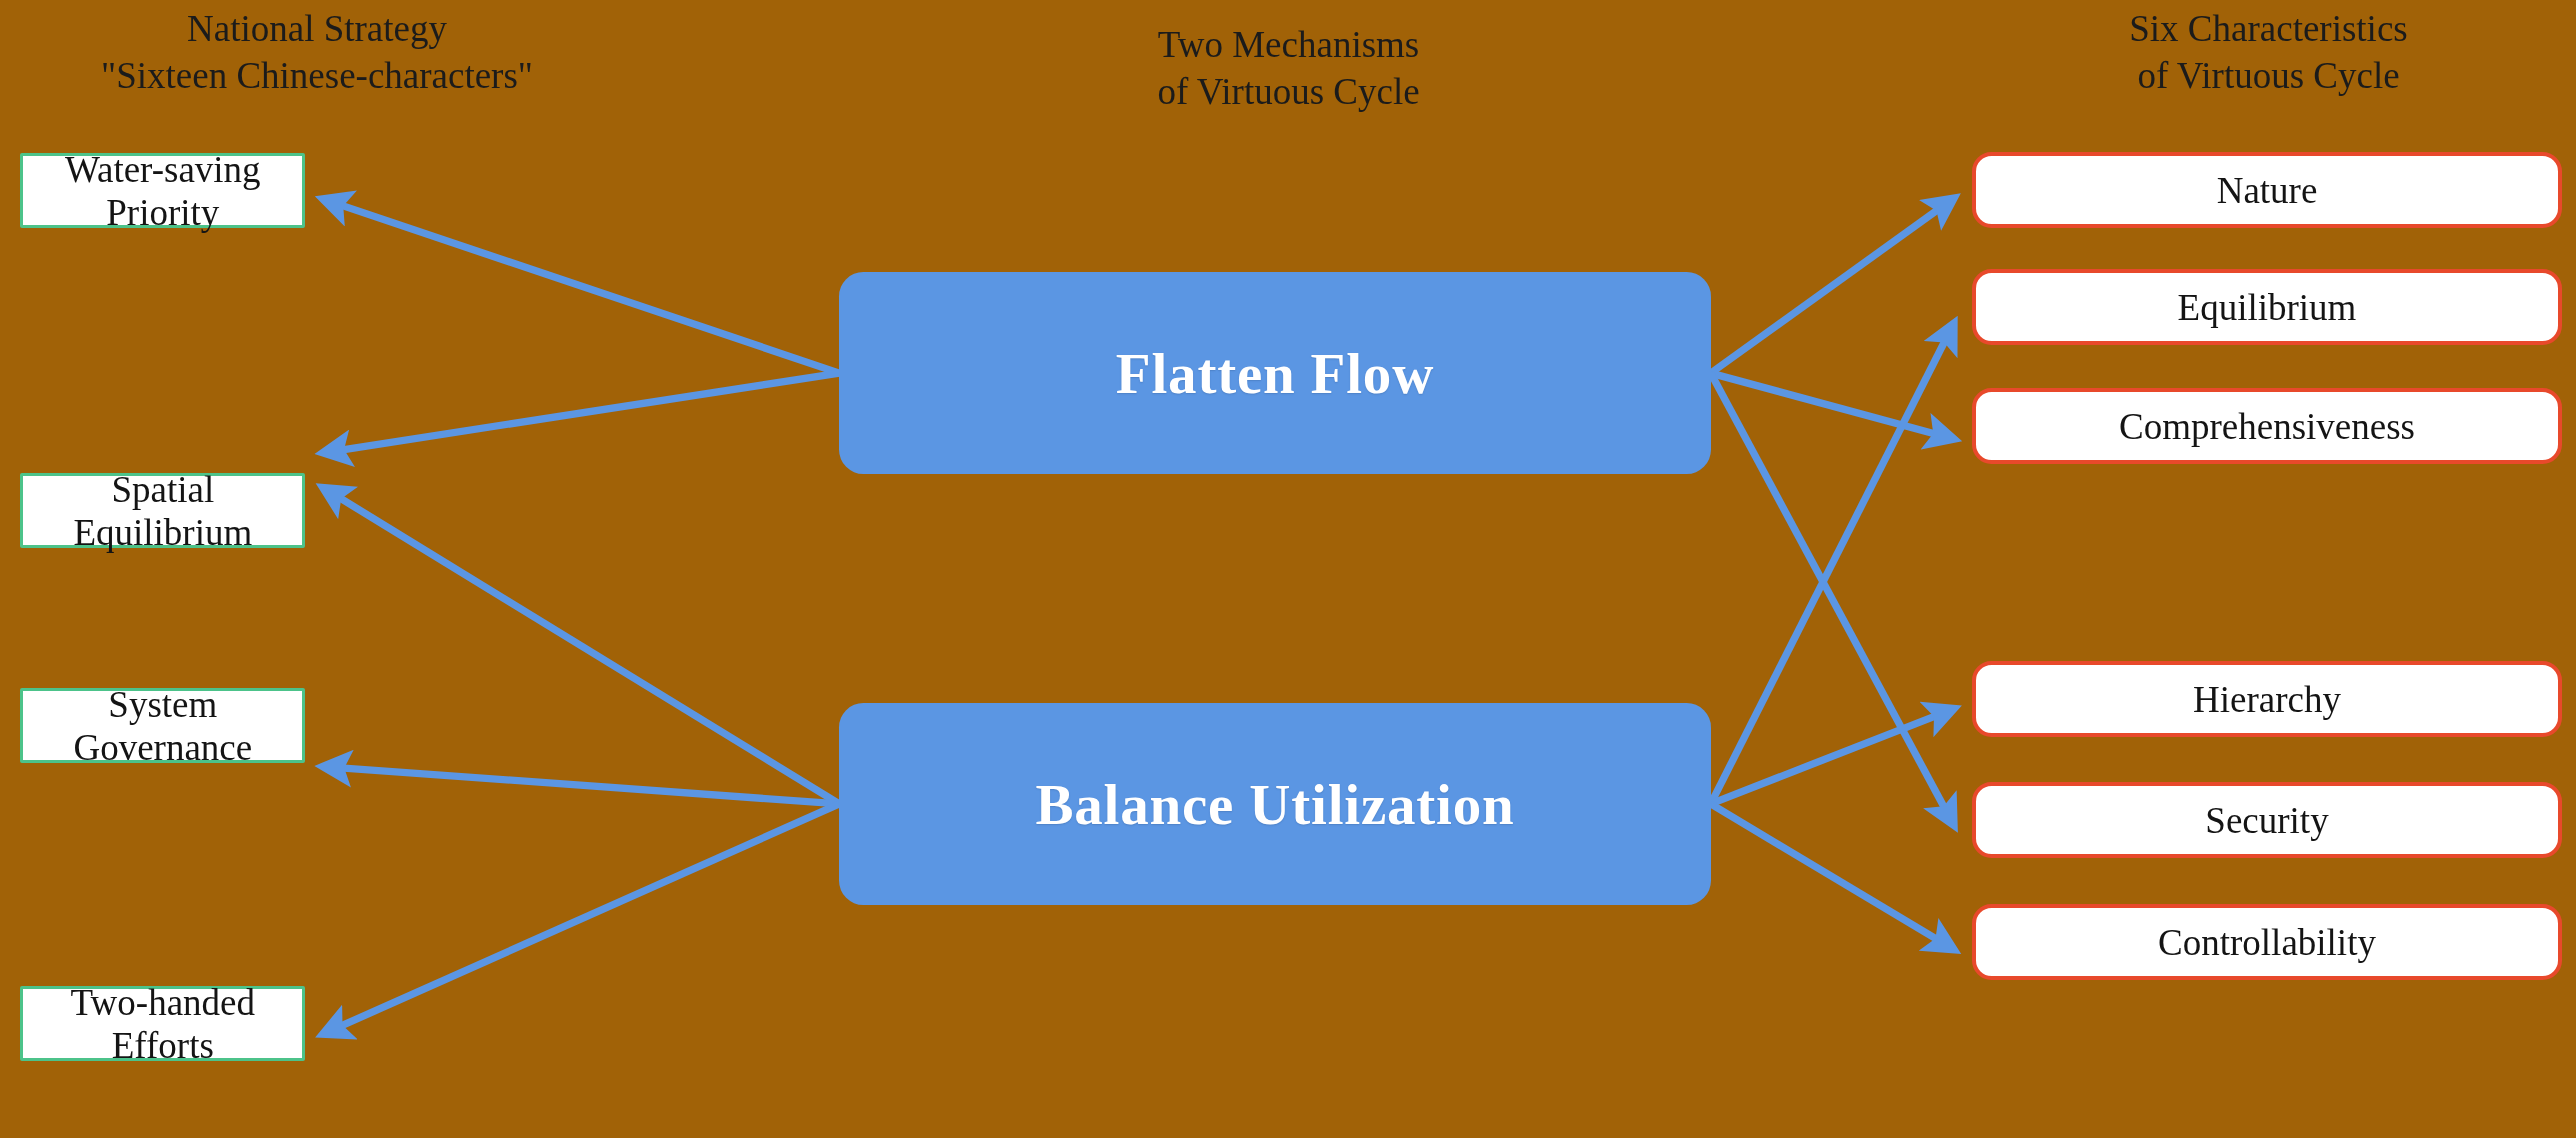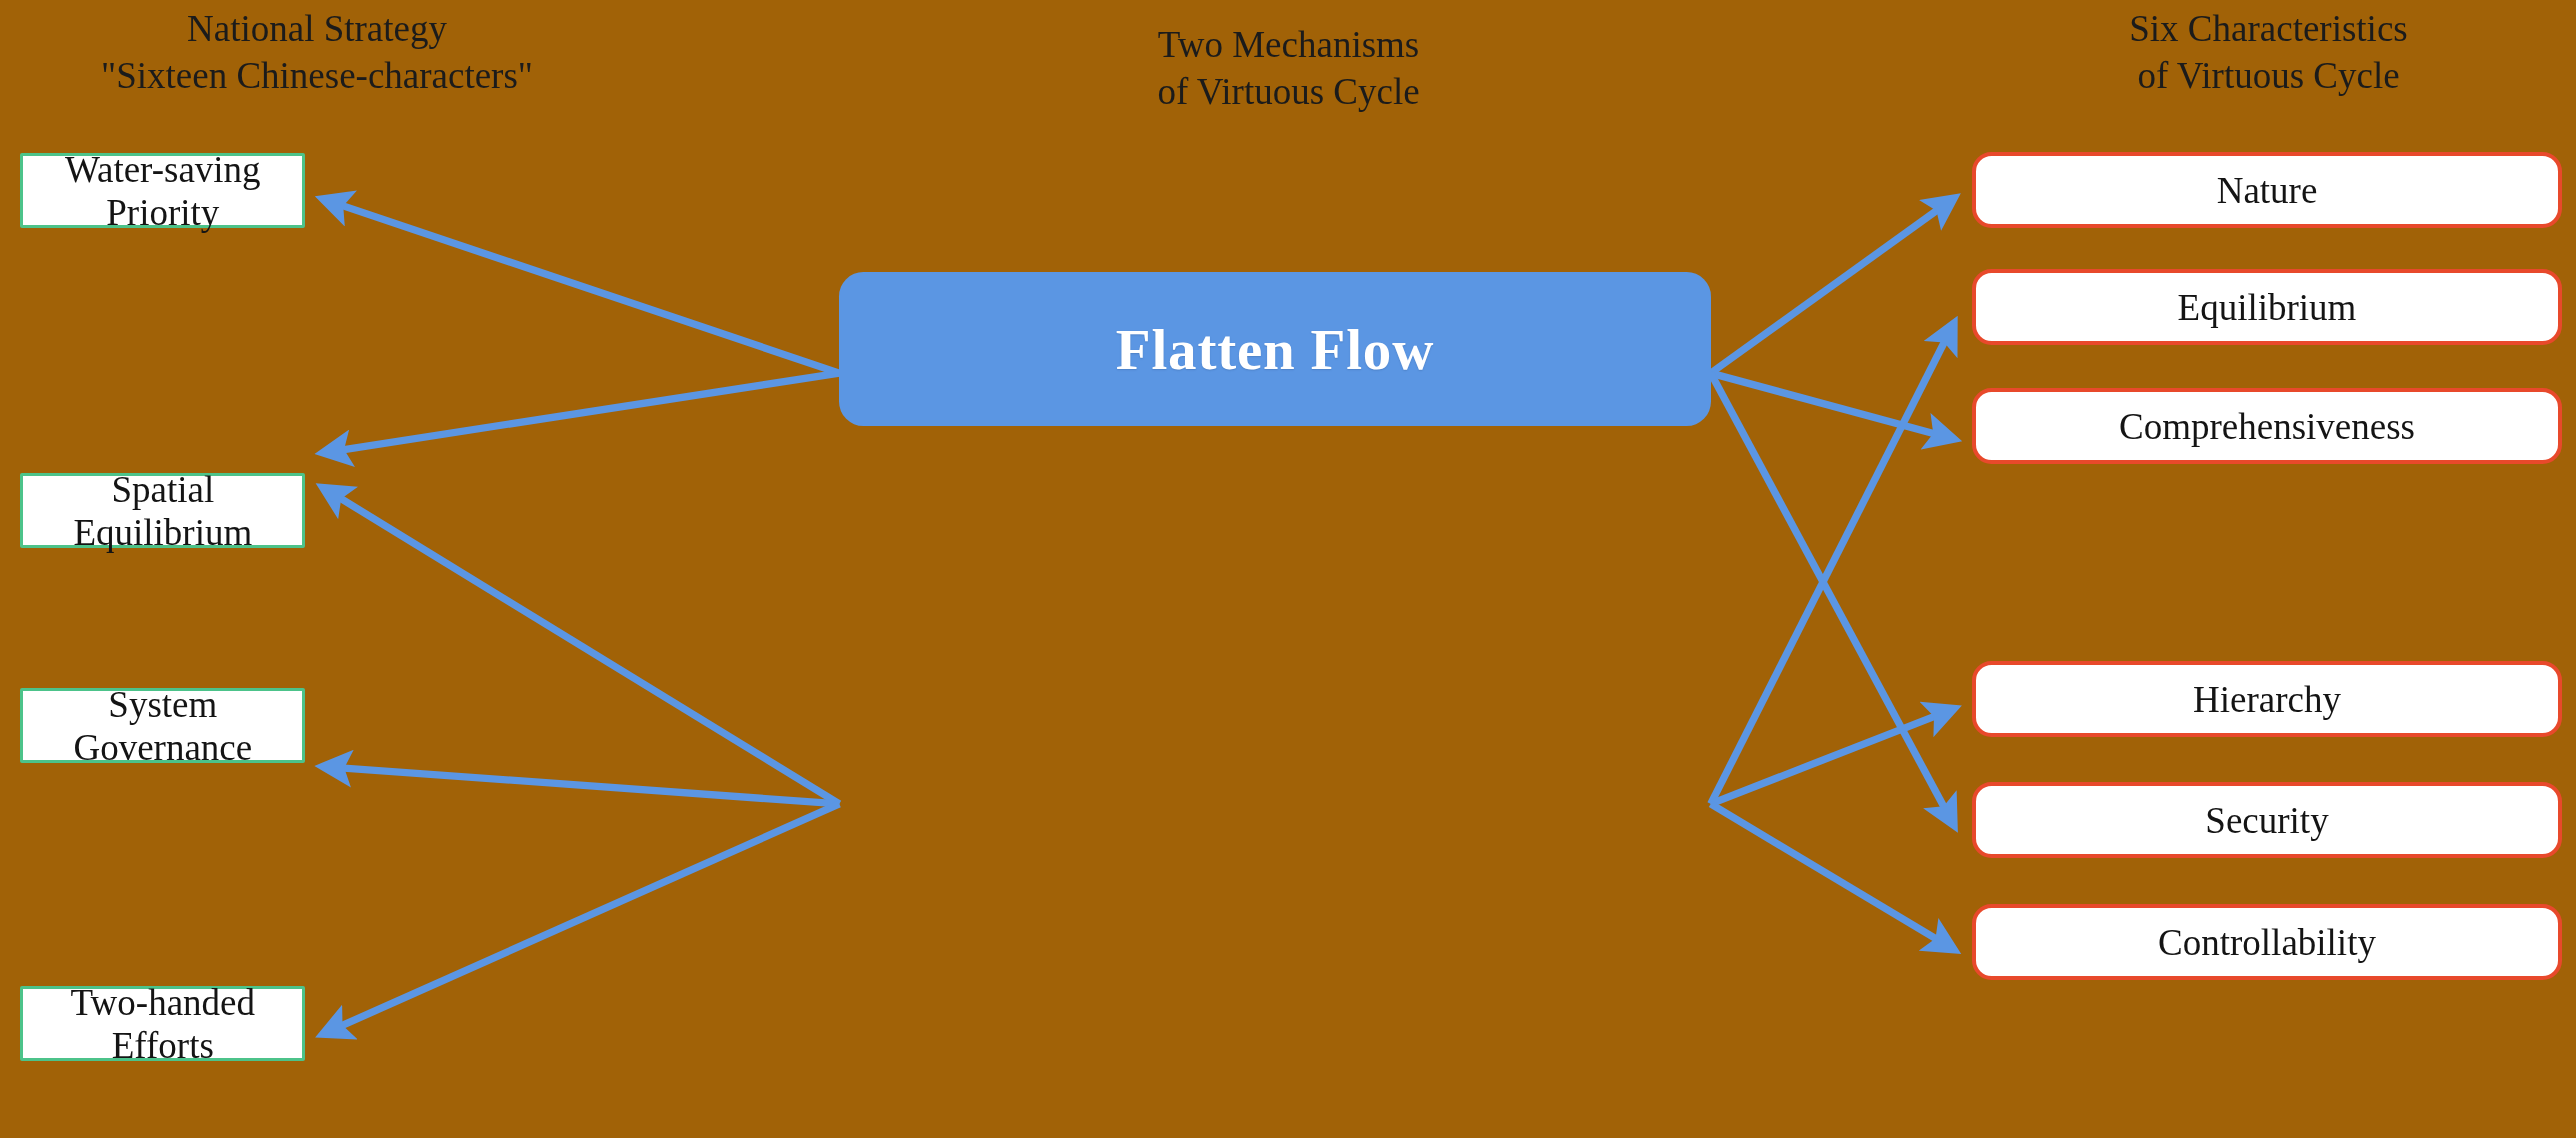--- a/index.html
+++ b/index.html
@@ -59,21 +59,21 @@
   .node-mechanism {
     border: none;
     border-radius: 24.4px;
     background: #5B96E3;
     color: #ffffff;
     font-weight: bold;
     font-size: 57px;
     letter-spacing: 0.8px;
     left: 839px;
     width: 872px;
-    height: 154px;
+    height: 202px;
     text-shadow: 0 0.8px 1.6px rgba(40,70,120,0.25);
   }
 
   #svg-arrows {
     position: absolute;
     left: 0; top: 0;
     width: 2576px;
     height: 1138px;
     pointer-events: none;
   }
@@ -129,20 +129,23 @@
   <div class="node node-strategy" style="top:688px;">
     <span>System Governance</span>
   </div>
   <div class="node node-strategy" style="top:986px;">
     <span>Two-handed Efforts</span>
   </div>
 
   <div class="node node-mechanism" style="top:272px;">
     <span>Flatten Flow</span>
   </div>
+  <div class="node node-mechanism" style="top:703px;">
+    <span>Balance Utilization</span>
+  </div>
 
   <div class="node node-characteristic" style="top:152px;">
     <span>Nature</span>
   </div>
   <div class="node node-characteristic" style="top:269px;">
     <span>Equilibrium</span>
   </div>
   <div class="node node-characteristic" style="top:388px;">
     <span>Comprehensiveness</span>
   </div>

